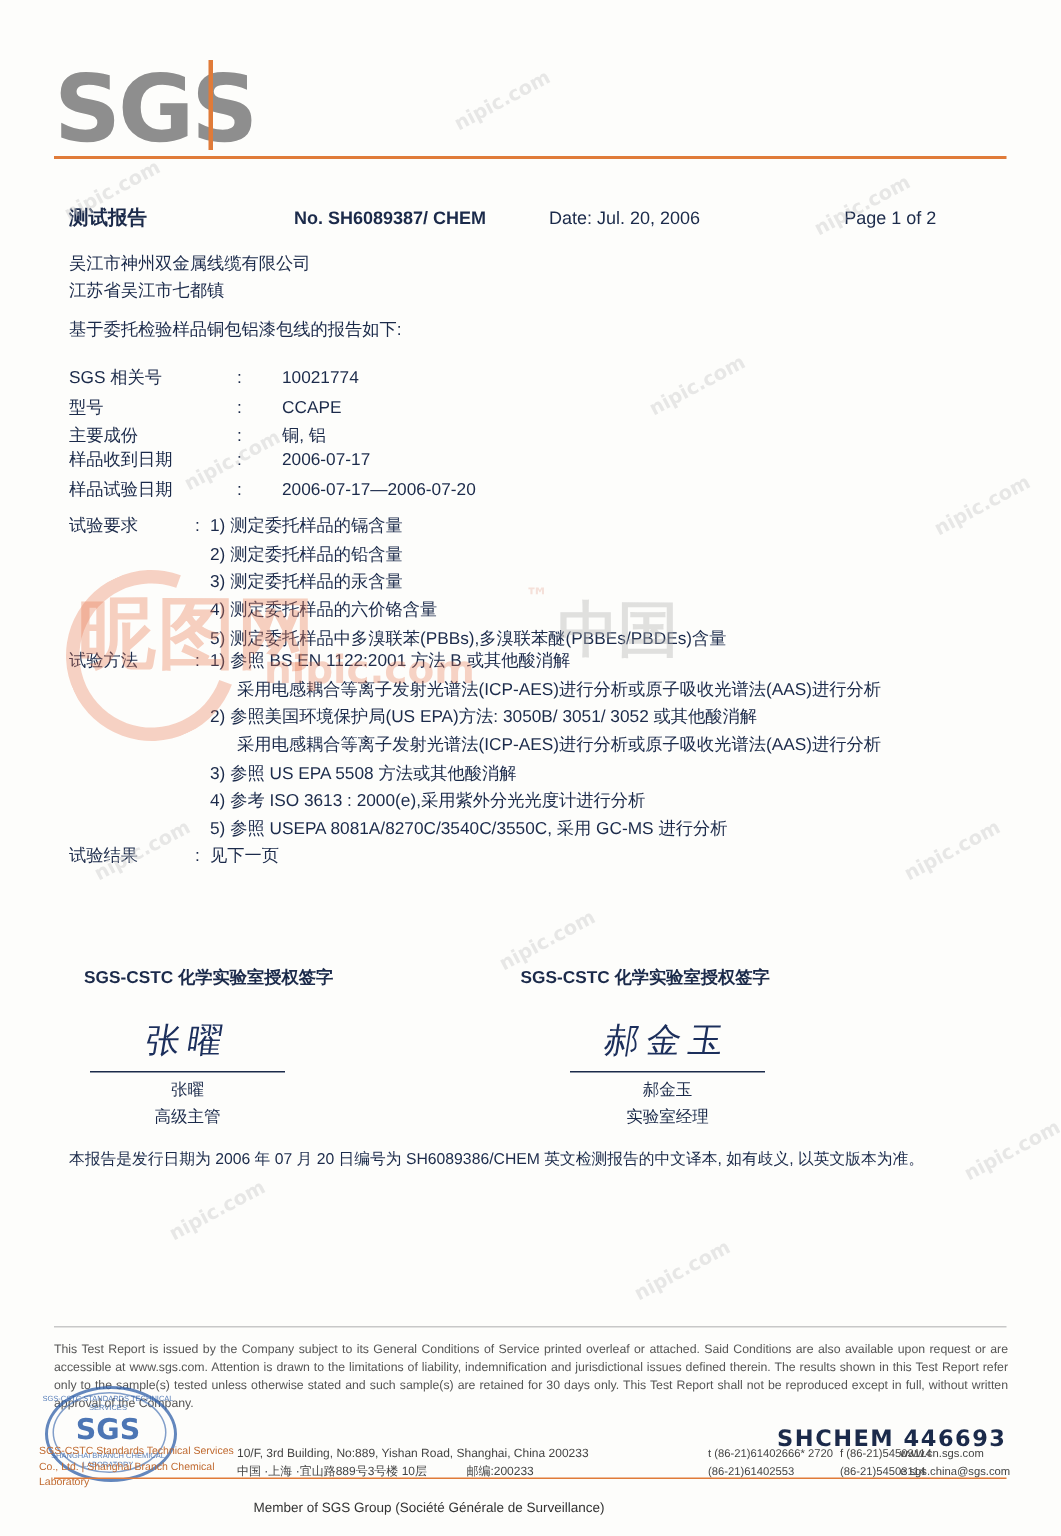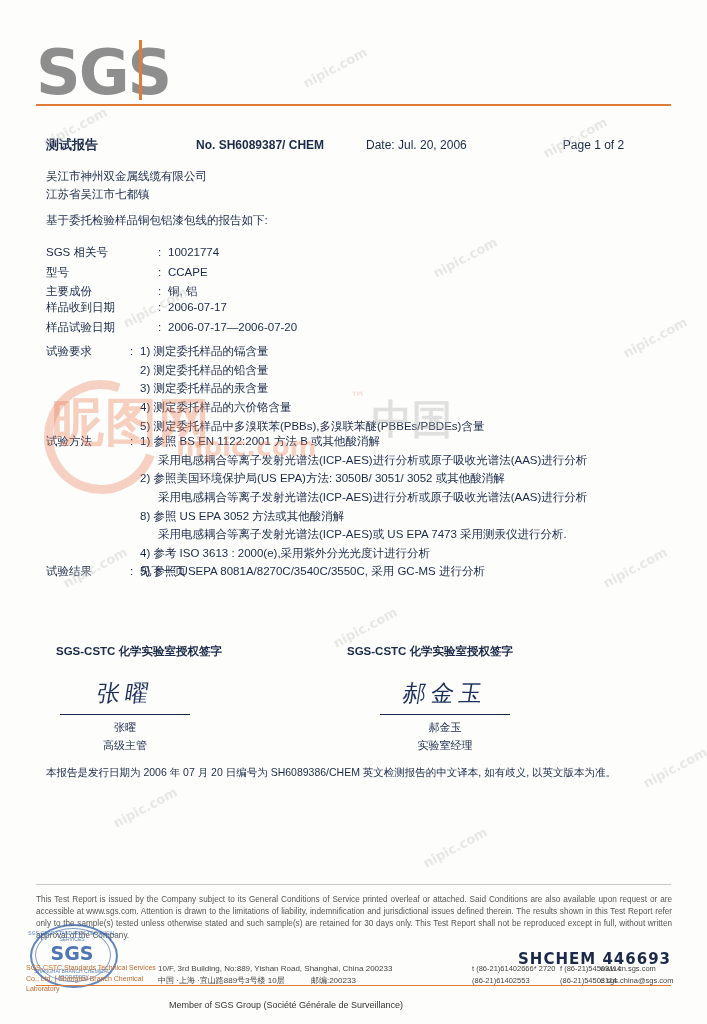--- a/index.html
+++ b/index.html
@@ -132,21 +132,21 @@
     left: 46px;
     font-size: 11.5px;
     color: #1b2a4a;
   }
   .kv {
     display: flex;
     line-height: 1.7;
   }
   .kv .k { width: 112px; }
   .kv .c { width: 10px; }
-  .kv .v { flex: 1; }
+  .kv .v { flex: 1; margin-left: 20px; }
 
   .sec {
     position: absolute;
     left: 46px;
     font-size: 11.5px;
     color: #1b2a4a;
     display: flex;
     line-height: 1.62;
   }
   .sec .label { width: 84px; flex: none; }
@@ -398,22 +398,21 @@
   </div>
 
   <div class="sec" style="top:432px; width:625px;">
     <div class="label">试验方法</div>
     <div class="colon">:</div>
     <div class="items">
       <div class="it">1) 参照 BS EN 1122:2001 方法 B 或其他酸消解</div>
       <div class="it sub">采用电感耦合等离子发射光谱法(ICP-AES)进行分析或原子吸收光谱法(AAS)进行分析</div>
       <div class="it">2) 参照美国环境保护局(US EPA)方法: 3050B/ 3051/ 3052 或其他酸消解</div>
       <div class="it sub">采用电感耦合等离子发射光谱法(ICP-AES)进行分析或原子吸收光谱法(AAS)进行分析</div>
-      <div class="it">8) 参照 US EPA 3052 方法或其他酸消解</div>
-      <div class="it sub">采用电感耦合等离子发射光谱法(ICP-AES)或 US EPA 7473 采用测汞仪进行分析.</div>
+      <div class="it">3) 参照 US EPA 5508 方法或其他酸消解</div>
       <div class="it">4) 参考 ISO 3613 : 2000(e),采用紫外分光光度计进行分析</div>
       <div class="it">5) 参照 USEPA 8081A/8270C/3540C/3550C, 采用 GC-MS 进行分析</div>
     </div>
   </div>
 
   <div class="sec" style="top:562px; width:615px;">
     <div class="label">试验结果</div>
     <div class="colon">:</div>
     <div class="items">见下一页</div>
   </div>

